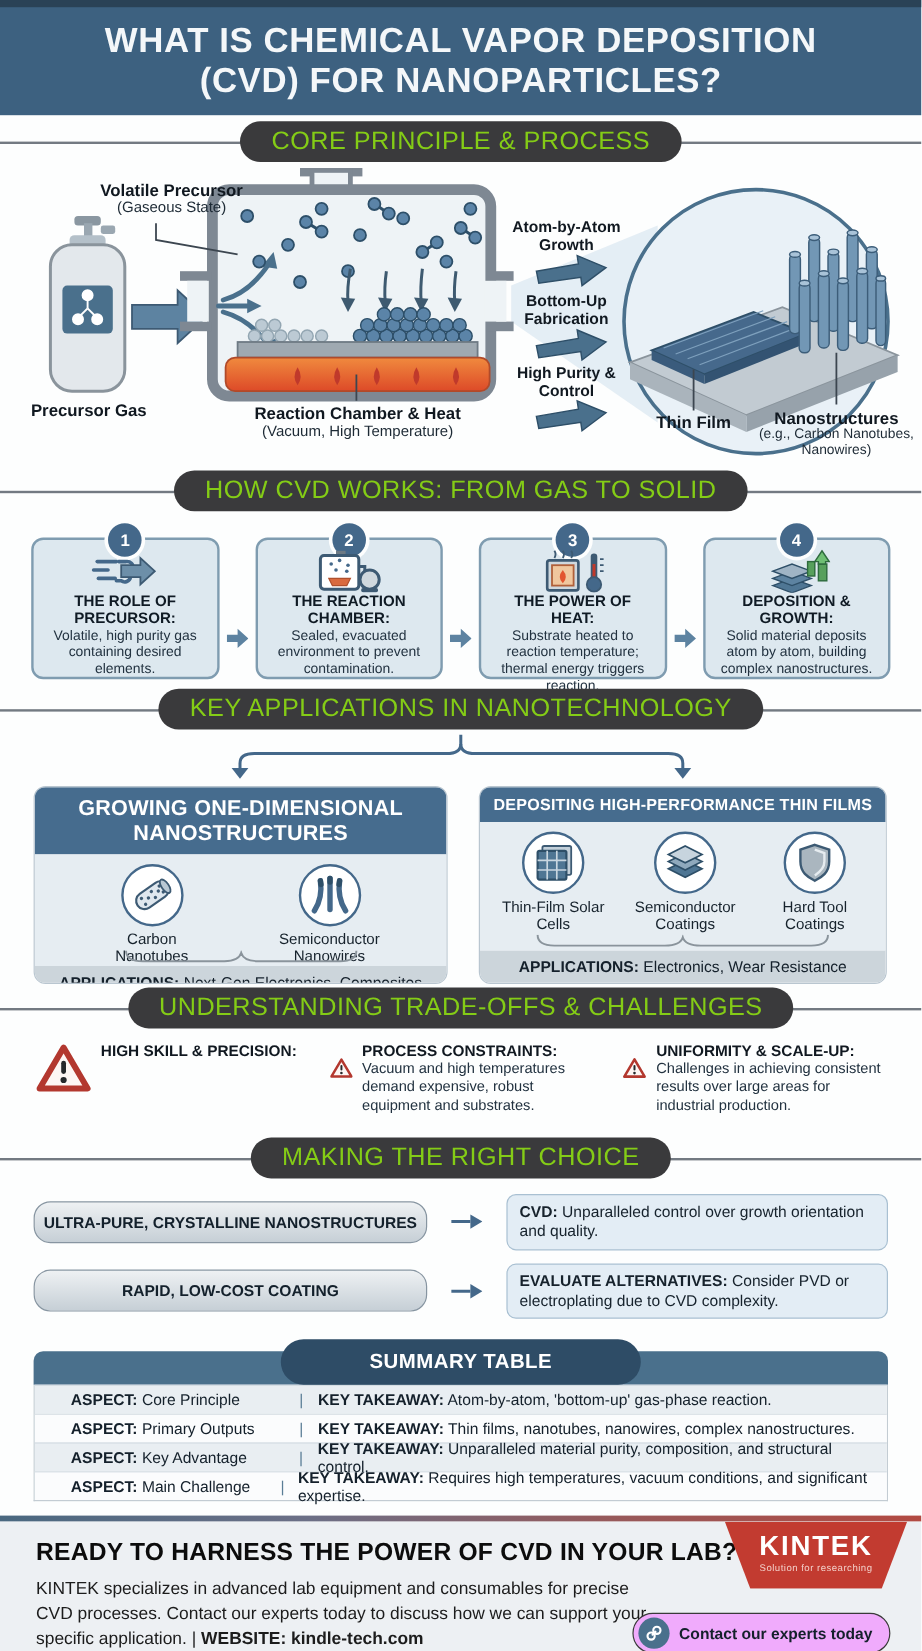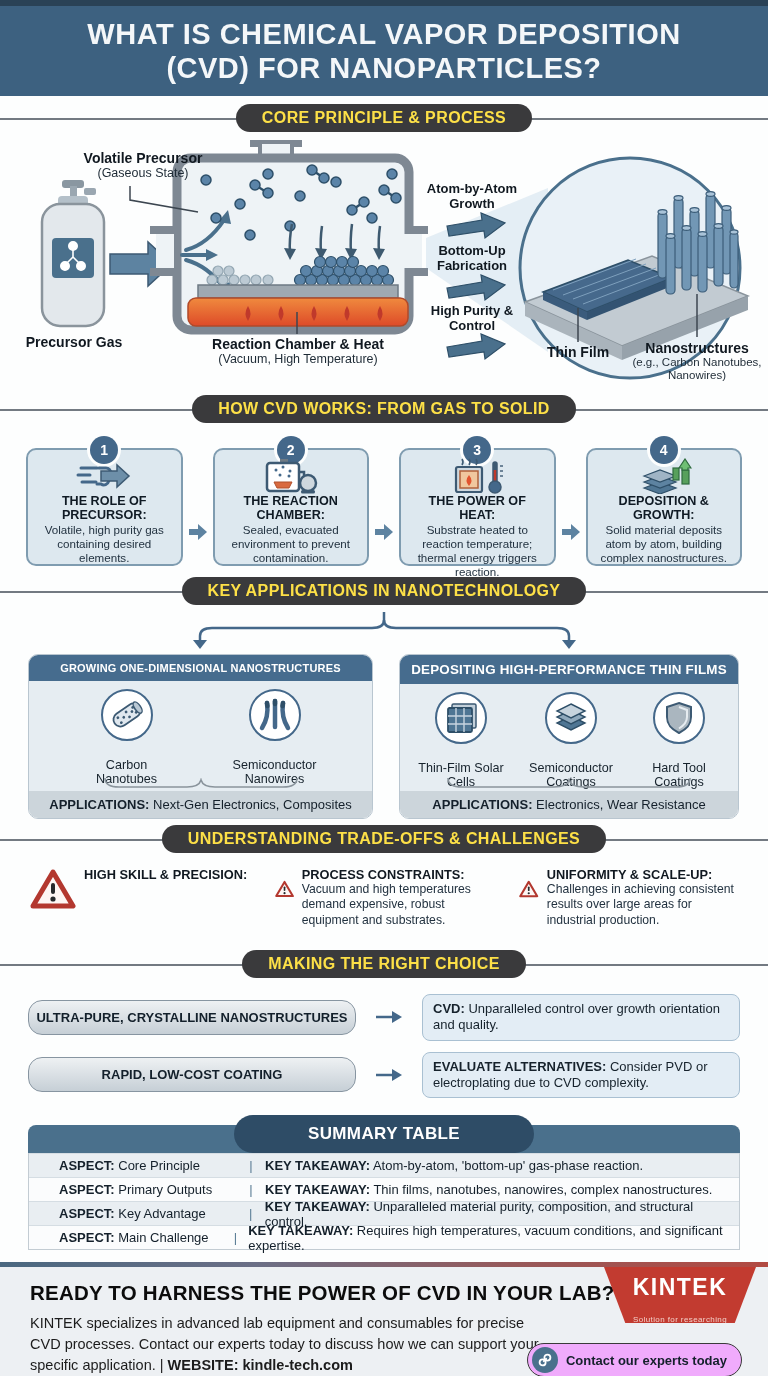--- a/index.html
+++ b/index.html
@@ -7,21 +7,21 @@
   body{font-family:"Liberation Sans","DejaVu Sans",sans-serif;color:#1a2430}
   #page{position:relative;width:768px;height:1376px;margin:0 auto;background:#fdfefe;overflow:hidden}
 
   
   #hdr{height:96px;background:#3d6180;border-top:6px solid #2a4256;display:flex;align-items:center;justify-content:center}
   #hdr .t{color:#f4f7f9;font-weight:bold;font-size:29px;line-height:1.18;text-align:center;letter-spacing:.5px}
 
   
   .trow{position:relative;display:flex;align-items:center;justify-content:center}
   .trow::before{content:"";position:absolute;left:0;right:0;top:50%;border-top:2px solid #737a82}
-  .pill{position:relative;z-index:2;background:#3a3a3c;color:#fde047;font-weight:bold;font-size:16px;letter-spacing:.4px;padding:5px 26px;border-radius:999px;white-space:nowrap}
+  .pill{position:relative;z-index:2;background:#3a3a3c;color:#84cc16;font-weight:normal;font-size:21px;letter-spacing:.4px;padding:5px 26px;border-radius:999px;white-space:nowrap}
   #row-core{height:44px}#row-how{height:42px}#row-apps{height:42px}#row-trade{height:40px}#row-choice{height:40px}
 
   
   #diagram{position:relative;height:248px}
   #diagram .lbl{position:absolute;text-align:center;line-height:1.15}
   .lb{font-weight:bold;font-size:14px;color:#101820}
   .ls{font-size:12.5px;color:#1d2a35}
 
   
   #steps{height:140px;display:flex;align-items:flex-start;padding:18px 26px 0;gap:6px}
@@ -30,25 +30,25 @@
   .stepicon{position:absolute;top:8px;left:50%;transform:translateX(-50%)}
   .step .st{font-weight:bold;font-size:12.6px;color:#0f1a24}
   .step .sx{font-size:11.6px;line-height:1.22;color:#223240;margin-top:1px}
   .steparrow{align-self:center;margin-top:46px;flex:0 0 18px}
 
   
   #branch{height:38px}
   #apps{height:165px;padding:0 28px;display:flex;gap:26px}
   .appbox{border-radius:10px;overflow:hidden;border:1px solid #b9c6d0;display:flex;flex-direction:column}
   .appbox.left{width:345px}.appbox.right{width:340px}
-  .apphdr{background:#466c8e;color:#fff;font-weight:bold;font-size:11px;text-align:center;padding:7px 4px;letter-spacing:.2px}
+  .apphdr{background:#466c8e;color:#fff;font-weight:bold;font-size:18px;text-align:center;padding:7px 4px;letter-spacing:.2px}
   .appbody{flex:1;background:#e6edf2;position:relative;display:flex;justify-content:center;gap:52px;padding-top:8px}
   .appitem{text-align:center;width:96px}
   .appcirc{width:52px;height:52px;border-radius:50%;background:#fff;border:2.5px solid #44688a;margin:0 auto;display:flex;align-items:center;justify-content:center}
-  .applab{font-size:12.6px;line-height:1.15;margin-top:17px;color:#16222c}
+  .applab{font-size:12.6px;line-height:1.15;margin-top:4px;color:#16222c}
   .brace{position:absolute;bottom:1px;left:50%;transform:translateX(-50%)}
   .appfoot{background:#ccd5db;text-align:center;font-size:13px;padding:6px 4px;color:#14202b}
   .appfoot b{font-weight:bold}
 
   
   #trades{height:85px;display:flex;gap:26px;padding:8px 30px 0}
   .trade{flex:1;display:flex;gap:8px}
   .trade .tt{font-weight:bold;font-size:12.8px;color:#101820}
   .trade .tx{font-size:12.2px;line-height:1.25;color:#223240}
 
@@ -71,21 +71,21 @@
   .srow b{font-weight:bold}
 
   
   #fdivider{height:5px;margin-top:11px;background:linear-gradient(to right,#4a6880,#6b6f86,#97595a,#b24a42)}
   #footer{position:relative;height:124px;background:#edf0f3}
   #fhead{position:absolute;left:30px;top:14px;font-size:20.5px;font-weight:bold;color:#0c0c0c;letter-spacing:.2px}
   #fbody{position:absolute;left:30px;top:46px;width:512px;font-size:14.5px;line-height:1.45;color:#1c1c1c}
   #fbody b{font-weight:bold}
   #logo{position:absolute;right:12px;top:0;width:152px;height:56px;background:#c23b30;clip-path:polygon(0 0,100% 0,86% 100%,14% 100%);text-align:center;padding-top:9px}
   #logo .lk{color:#fff;font-weight:bold;font-size:23px;letter-spacing:1.5px;line-height:1}
-  #logo .lt{color:#f3cfc8;font-size:8px;margin-top:16px;letter-spacing:.4px}
+  #logo .lt{color:#f3cfc8;font-size:8px;margin-top:2px;letter-spacing:.4px}
   #cta{position:absolute;right:26px;bottom:14px;display:flex;align-items:center;gap:8px;background:#f0abfc;border:1.5px solid #3a3a3a;border-radius:17px;padding:3px 14px 3px 4px;cursor:pointer}
   #cta .cc{width:26px;height:26px;border-radius:50%;background:#4a708c;display:flex;align-items:center;justify-content:center}
   #cta .cl{font-size:13px;font-weight:bold;color:#14202b}
 </style>
 </head>
 <body>
 
 <div id="page">
 
   

